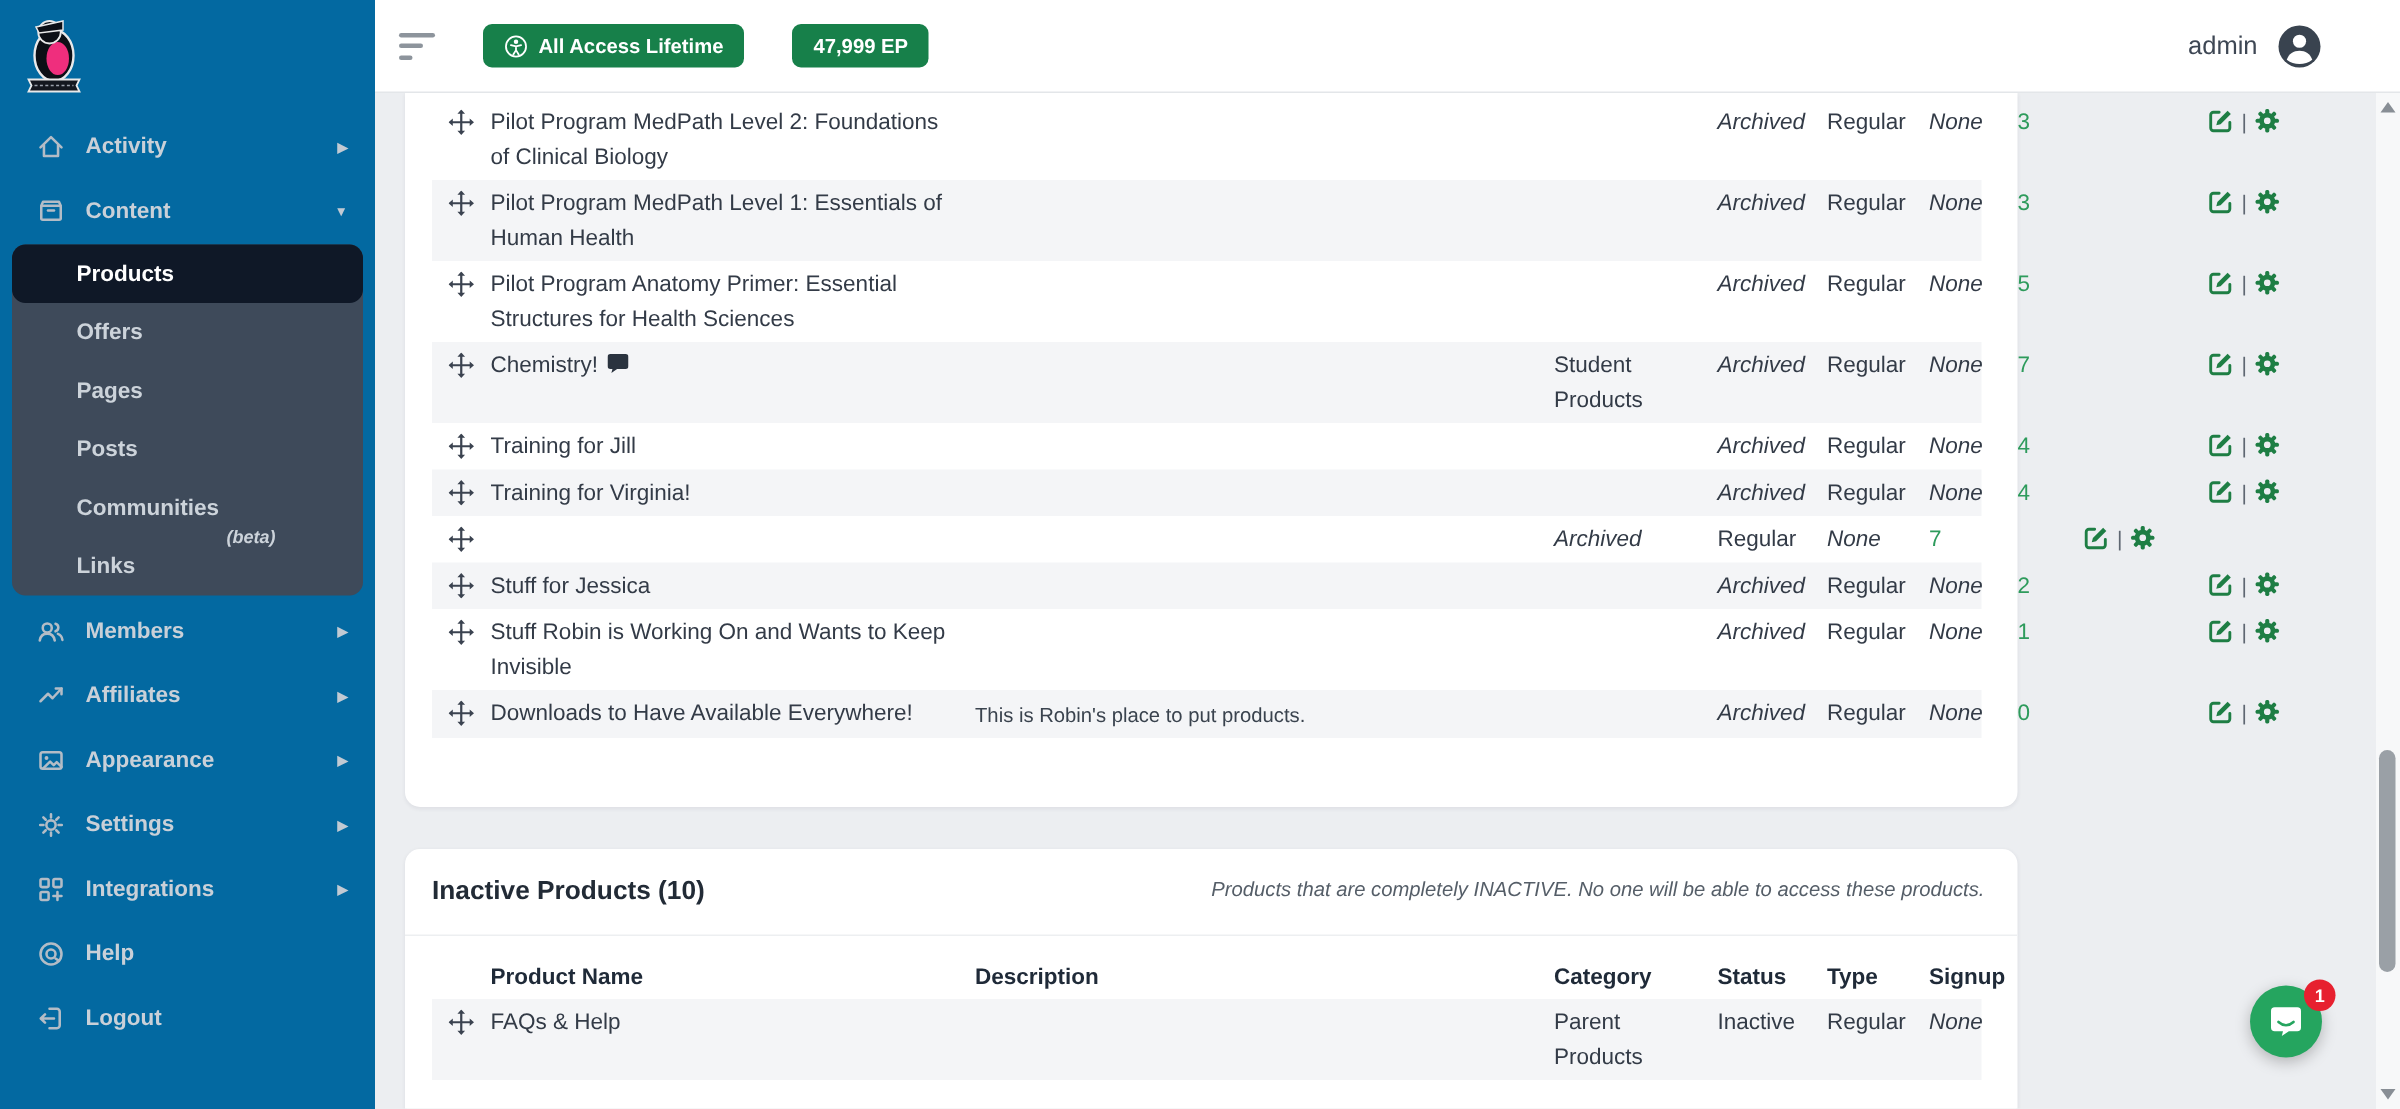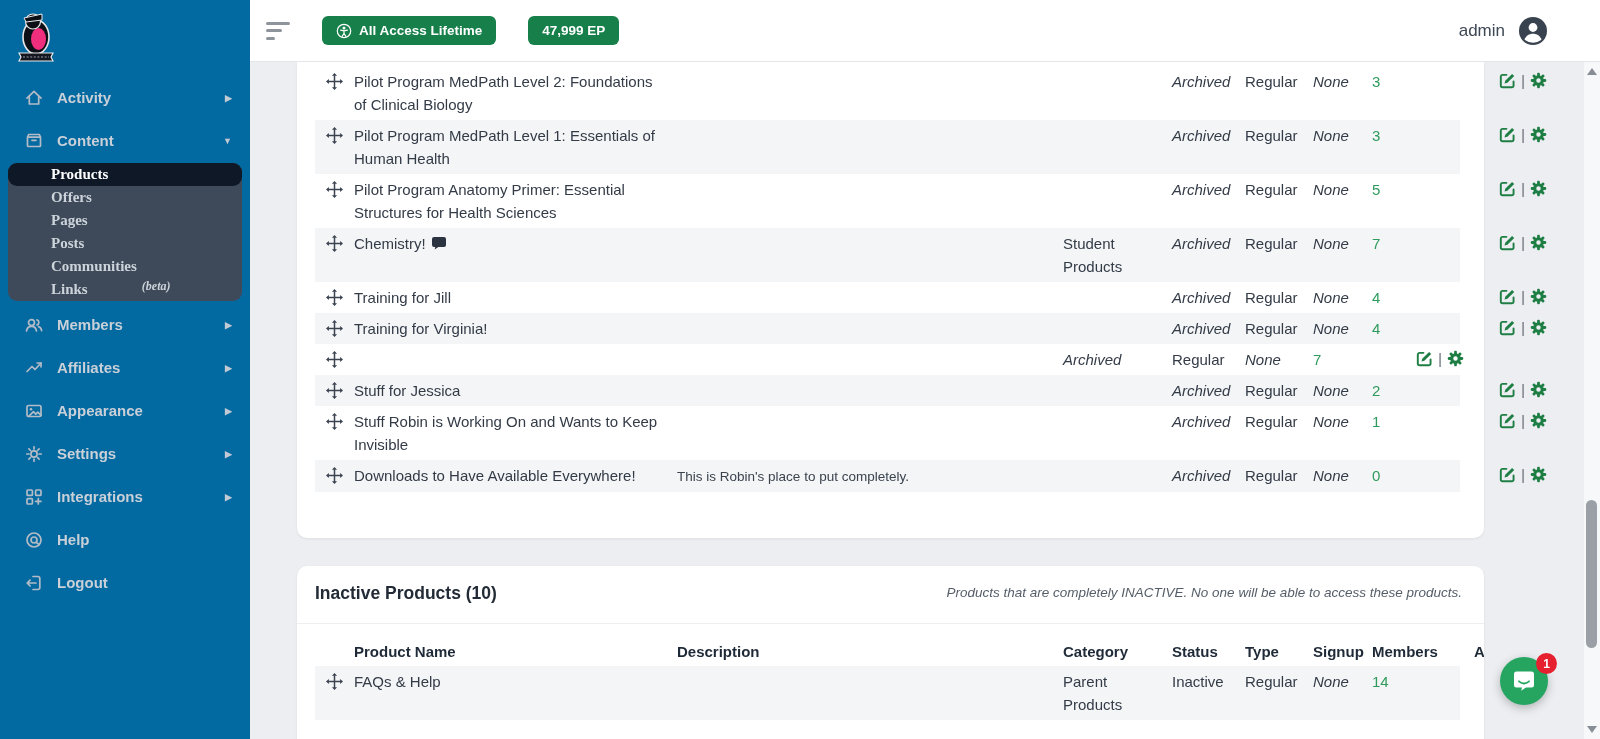--- a/index.html
+++ b/index.html
@@ -5,38 +5,38 @@
   * { margin:0; padding:0; box-sizing:border-box; }
   html,body { width:1600px; height:739px; overflow:hidden; font-family:"Liberation Sans",sans-serif; background:#eceef1; }
 
   
   .sidebar { position:fixed; left:0; top:0; width:250px; height:739px; background:#0369a1; z-index:6; }
   .logo-wrap { height:76px; display:flex; align-items:center; padding-left:13px; }
   .nav-item { display:flex; align-items:center; height:43px; padding:0 18px 0 24px; color:#c9d0d8; font-size:15px; font-weight:700; cursor:pointer; }
   .nav-item .ni-icon { width:20px; height:20px; margin-right:13px; flex:none; display:flex; align-items:center; }
   .nav-item .chev { margin-left:auto; font-size:9px; color:#c2cad3; }
   .submenu { background:#3e4a5a; border-radius:9px; margin:1px 8px 2px 8px; }
-  .sub-item { height:23px; display:flex; align-items:center; padding-left:43px; color:#ccd3da; font-size:15px; font-weight:700; cursor:pointer;font-family:Liberation Serif, serif; }
+  .sub-item { height:39px; display:flex; align-items:center; padding-left:43px; color:#ccd3da; font-size:15px; font-weight:700; cursor:pointer; }
   .sub-item.active { background:#0f1827; border-radius:9px; color:#ffffff; }
   .beta { font-size:12px; font-style:italic; margin-left:5px; font-weight:700;margin-top:39px; }
 
   
   .topbar { position:fixed; left:250px; top:0; width:1350px; height:62px; background:#fff; border-bottom:1px solid #e3e6e9; display:flex; align-items:center; z-index:5; }
   .burger { margin-left:16px; width:26px; cursor:pointer; }
   .burger i { display:block; height:3px; border-radius:2px; background:#8d949c; margin-bottom:4.5px; }
   .burger .b1{ width:24px; } .burger .b2{ width:16px; } .burger .b3{ width:9px; margin-bottom:0; }
   .badge { background:#17804a; color:#fff; font-weight:700; font-size:13.5px; height:29px; padding:0 14px; border-radius:6px; display:inline-flex; align-items:center; gap:7px; cursor:pointer; border:none; }
   .badge.first { margin-left:30px; }
   .badge.second { margin-left:32px; }
   .topbar-right { margin-left:auto; margin-right:52px; display:flex; align-items:center; gap:13px; }
   .admin-label { font-size:17px; color:#3e4754; }
 
   
   .main { position:absolute; left:250px; top:62px; width:1334px; height:677px; overflow:hidden; background:#eceef1; }
-  .card { background:#fff; width:1187px; margin-left:47px; box-shadow:0 1px 3px rgba(25,35,55,.07); }
+  .card { background:#fff; width:1075px; margin-left:20px; box-shadow:0 1px 3px rgba(25,35,55,.07); }
   .card1 { border-radius:0 0 10px 10px; padding:4px 0 46px 0; }
   .card2 { border-radius:10px; margin-top:28px; height:240px; overflow:hidden; }
 
   .tbl { margin:0 24px 0 18px; }
   .trow, .thead-row { display:grid; grid-template-columns:39px 323px 386px 109px 73px 68px 59px 97px 83px; align-items:start; padding:4px 0; }
   .trow:nth-child(odd)  { background:#fff; }
   .trow:nth-child(even) { background:#f4f5f7; }
   .stripe-b .trow:nth-child(odd) { background:#f4f5f7; }
   .cell { font-size:15px; color:#333b47; line-height:23px; }
   .c-handle { display:flex; justify-content:center; padding-top:3px; cursor:grab; }
@@ -630,21 +630,21 @@
         <div class="trow">
     <div class="cell c-handle">
       <svg width="17" height="17" viewBox="0 0 16 16" fill="#3b4350">
         <path d="M8 0l2.4 2.7H5.6zM8 16l2.4-2.7H5.6zM0 8l2.7-2.4v4.8zM16 8l-2.7-2.4v4.8z"></path>
         <path d="M7.3 2h1.4v12H7.3zM2 7.3h12v1.4H2z"></path>
       </svg>
     </div>
     <div class="cell c-name">
       <span>Downloads to Have Available Everywhere!</span>
     </div>
-    <div class="cell c-desc">This is Robin's place to put completely.</div>
+    <div class="cell c-desc">This is Robin's place to put products.</div>
     <div class="cell c-cat"></div>
     <div class="cell c-status it">Archived</div>
     <div class="cell c-type">Regular</div>
     <div class="cell c-signup">None</div>
     <div class="cell c-members">0</div>
     <div class="cell c-action">
       <svg width="17" height="17" viewBox="0 0 16 16">
         <path d="M13.7 9v3.6a1.7 1.7 0 0 1-1.7 1.7H3.4a1.7 1.7 0 0 1-1.7-1.7V4.4a1.7 1.7 0 0 1 1.7-1.7H7" fill="none" stroke="#1e7e44" stroke-width="1.8" stroke-linecap="round" stroke-linejoin="round"></path>
         <path d="M12.3 1.8l2 2-6.4 6.4-2.7.7.7-2.7z" fill="#1e7e44"></path>
       </svg>

